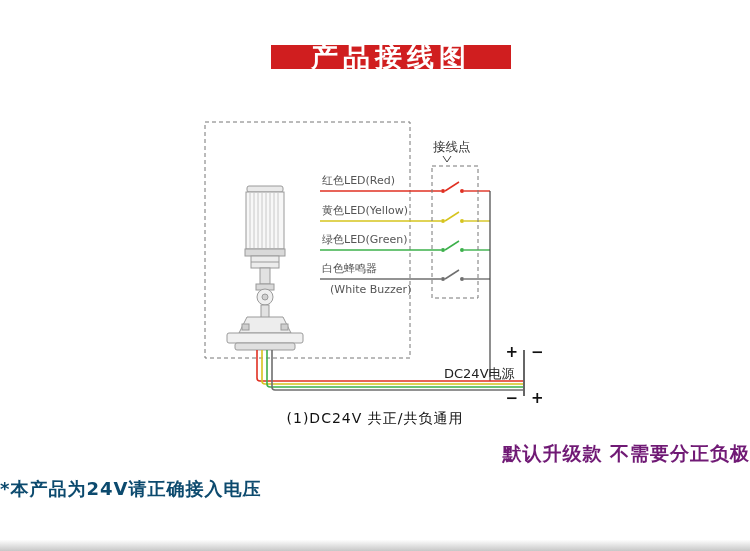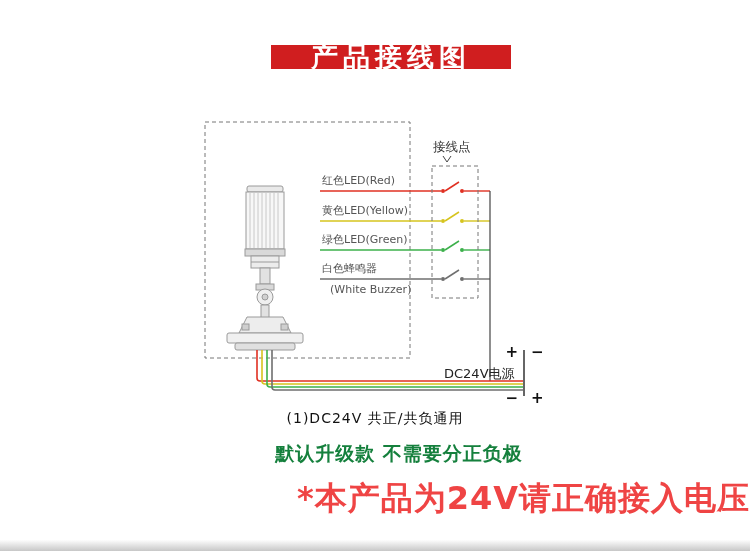--- a/index.html
+++ b/index.html
@@ -21,24 +21,24 @@
   .lineart { stroke:#9a9a9a; stroke-width:1; }
   .stripe { stroke:#c8c8c8; stroke-width:1; }
 
   .wire-label { font-size:11px; fill:#555; }
   .conn-label { font-size:12.5px; fill:#333; }
   .power-label { font-size:13px; fill:#222; }
   .polarity { font-size:15px; font-weight:bold; fill:#111; }
 
   .caption1 { position:absolute; top:410px; width:100%; text-align:center;
               font-size:14px; color:#111; letter-spacing:1px; }
-  .caption2 { position:absolute; top:441px; width:100%; text-align:center;
-              font-size:19px; font-weight:bold; color:#15803d; letter-spacing:1px;padding-left:48px; }
-  .caption3 { position:absolute; top:477px; width:100%; text-align:right;
-              font-size:32px; font-weight:bold; color:#ef4444; letter-spacing:1px; }
+  .caption2 { position:absolute; top:441px; width:100%; text-align:right;
+              font-size:19px; font-weight:bold; color:#701a75; letter-spacing:1px;padding-left:48px; }
+  .caption3 { position:absolute; top:477px; width:100%; text-align:left;
+              font-size:18px; font-weight:bold; color:#0c4a6e; letter-spacing:1px; }
 
   .bottom-fade { position:absolute; left:0; bottom:0; width:100%; height:11px;
                  background:linear-gradient(to bottom, #fdfdfd, #c7c7c7); }
 </style>
 </head>
 <body>
 
 <div class="page">
 
   <div class="banner">

